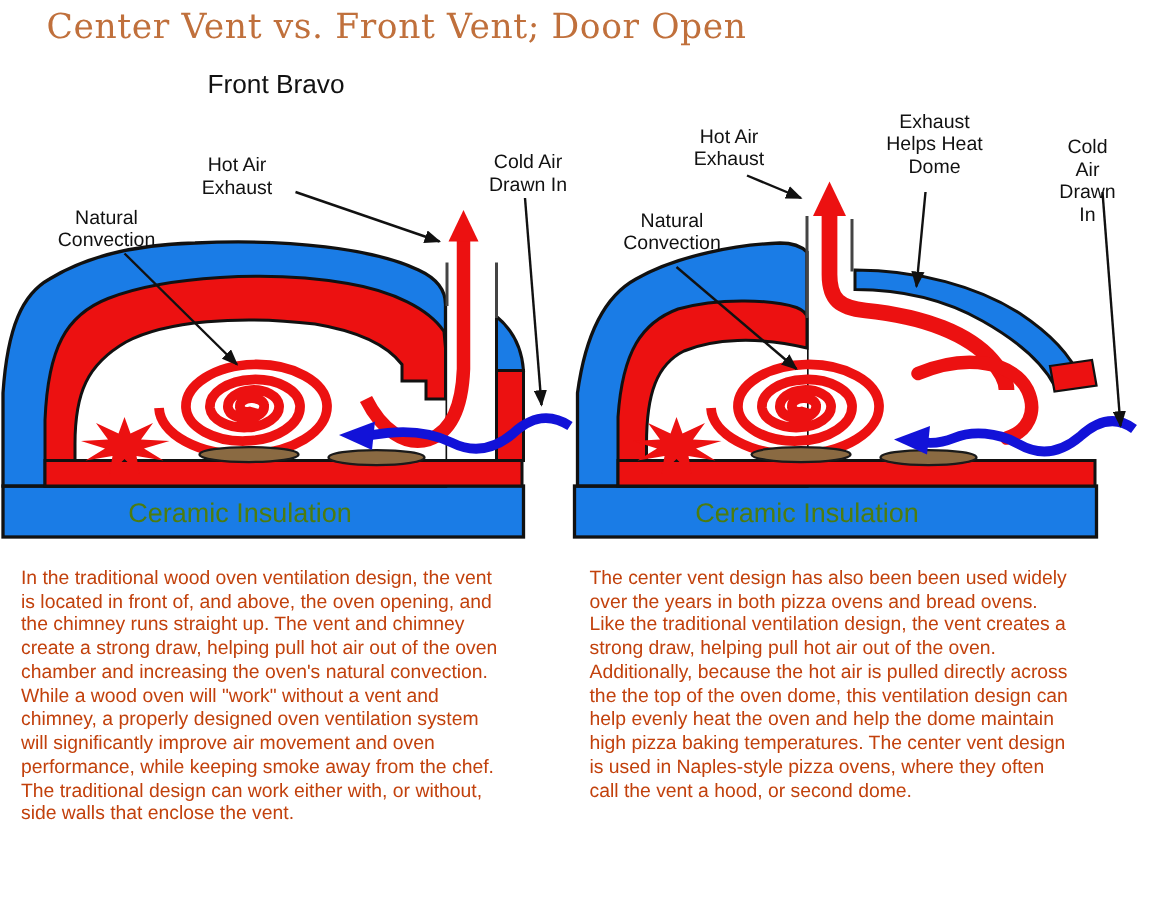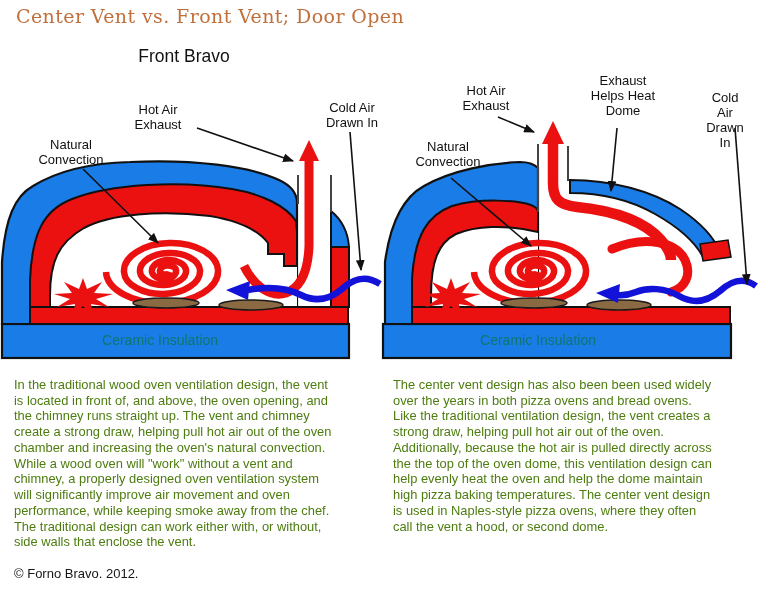--- a/index.html
+++ b/index.html
@@ -1,26 +1,26 @@
 <!DOCTYPE html>
 <html><head>
 <meta charset="utf-8">
 <style>
   html,body{margin:0;padding:0;background:#fff;}
   .stage{position:relative;width:768px;height:599px;background:#ffffff;overflow:hidden;
          font-family:"Liberation Sans",sans-serif;}
   .stage svg{position:absolute;left:0;top:0;}
-  .main-title{position:absolute;left:16px;top:5px;font-family:"DejaVu Serif",serif;
-              font-size:19px;letter-spacing:.4px;color:#c0703c;white-space:nowrap;}
+  .main-title{position:absolute;left:31px;top:5px;font-family:"DejaVu Serif",serif;
+              font-size:23px;letter-spacing:.4px;color:#c0703c;white-space:nowrap;}
   .dtitle{position:absolute;transform:translateX(-50%);font-size:17.5px;color:#111;
           white-space:nowrap;}
   .lbl{position:absolute;transform:translateX(-50%);font-size:13px;line-height:1.16;
        color:#111;text-align:center;white-space:pre-line;}
-  .ins{position:absolute;transform:translateX(-50%);font-size:14px;color:#0f766e;white-space:nowrap;}
-  .para{position:absolute;width:321px;font-size:12.9px;line-height:1.22;color:#4d7c0f;}
+  .ins{position:absolute;transform:translateX(-50%);font-size:18px;color:#4d7c0f;white-space:nowrap;}
+  .para{position:absolute;width:321px;font-size:12.9px;line-height:1.22;color:#c2410c;}
   .copy{position:absolute;left:14px;top:566px;font-size:13px;color:#161616;white-space:nowrap;}
 </style>
 </head>
 <body>
 
 <div class="stage">
 
   <svg width="768" height="599" viewBox="0 0 768 599">
     <defs>
       <marker id="arrB" viewBox="0 0 10 8" refX="9" refY="4" markerWidth="11" markerHeight="9" orient="auto" markerUnits="userSpaceOnUse">
@@ -97,14 +97,13 @@
 Drawn In</div>
   <div class="lbl" style="left:448px;top:139px">Natural
 Convection</div>
 
   <div class="ins" style="left:160px;top:332px">Ceramic Insulation</div>
   <div class="ins" style="left:538px;top:332px">Ceramic Insulation</div>
 
   <div class="para" style="left:14px;top:377px">In the traditional wood oven ventilation design, the vent is located in front of, and above, the oven opening, and the chimney runs straight up. The vent and chimney create a strong draw, helping pull hot air out of the oven chamber and increasing the oven's natural convection. While a wood oven will "work" without a vent and chimney, a properly designed oven ventilation system will significantly improve air movement and oven performance, while keeping smoke away from the chef. The traditional design can work either with, or without, side walls that enclose the vent.</div>
   <div class="para" style="left:393px;top:377px">The center vent design has also been been used widely over the years in both pizza ovens and bread ovens. Like the traditional ventilation design, the vent creates a strong draw, helping pull hot air out of the oven. Additionally, because the hot air is pulled directly across the the top of the oven dome, this ventilation design can help evenly heat the oven and help the dome maintain high pizza baking temperatures. The center vent design is used in Naples-style pizza ovens, where they often call the vent a hood, or second dome.</div>
 
-  <div class="copy">© Forno Bravo. 2012.</div>
 </div>
 
 </body></html>

